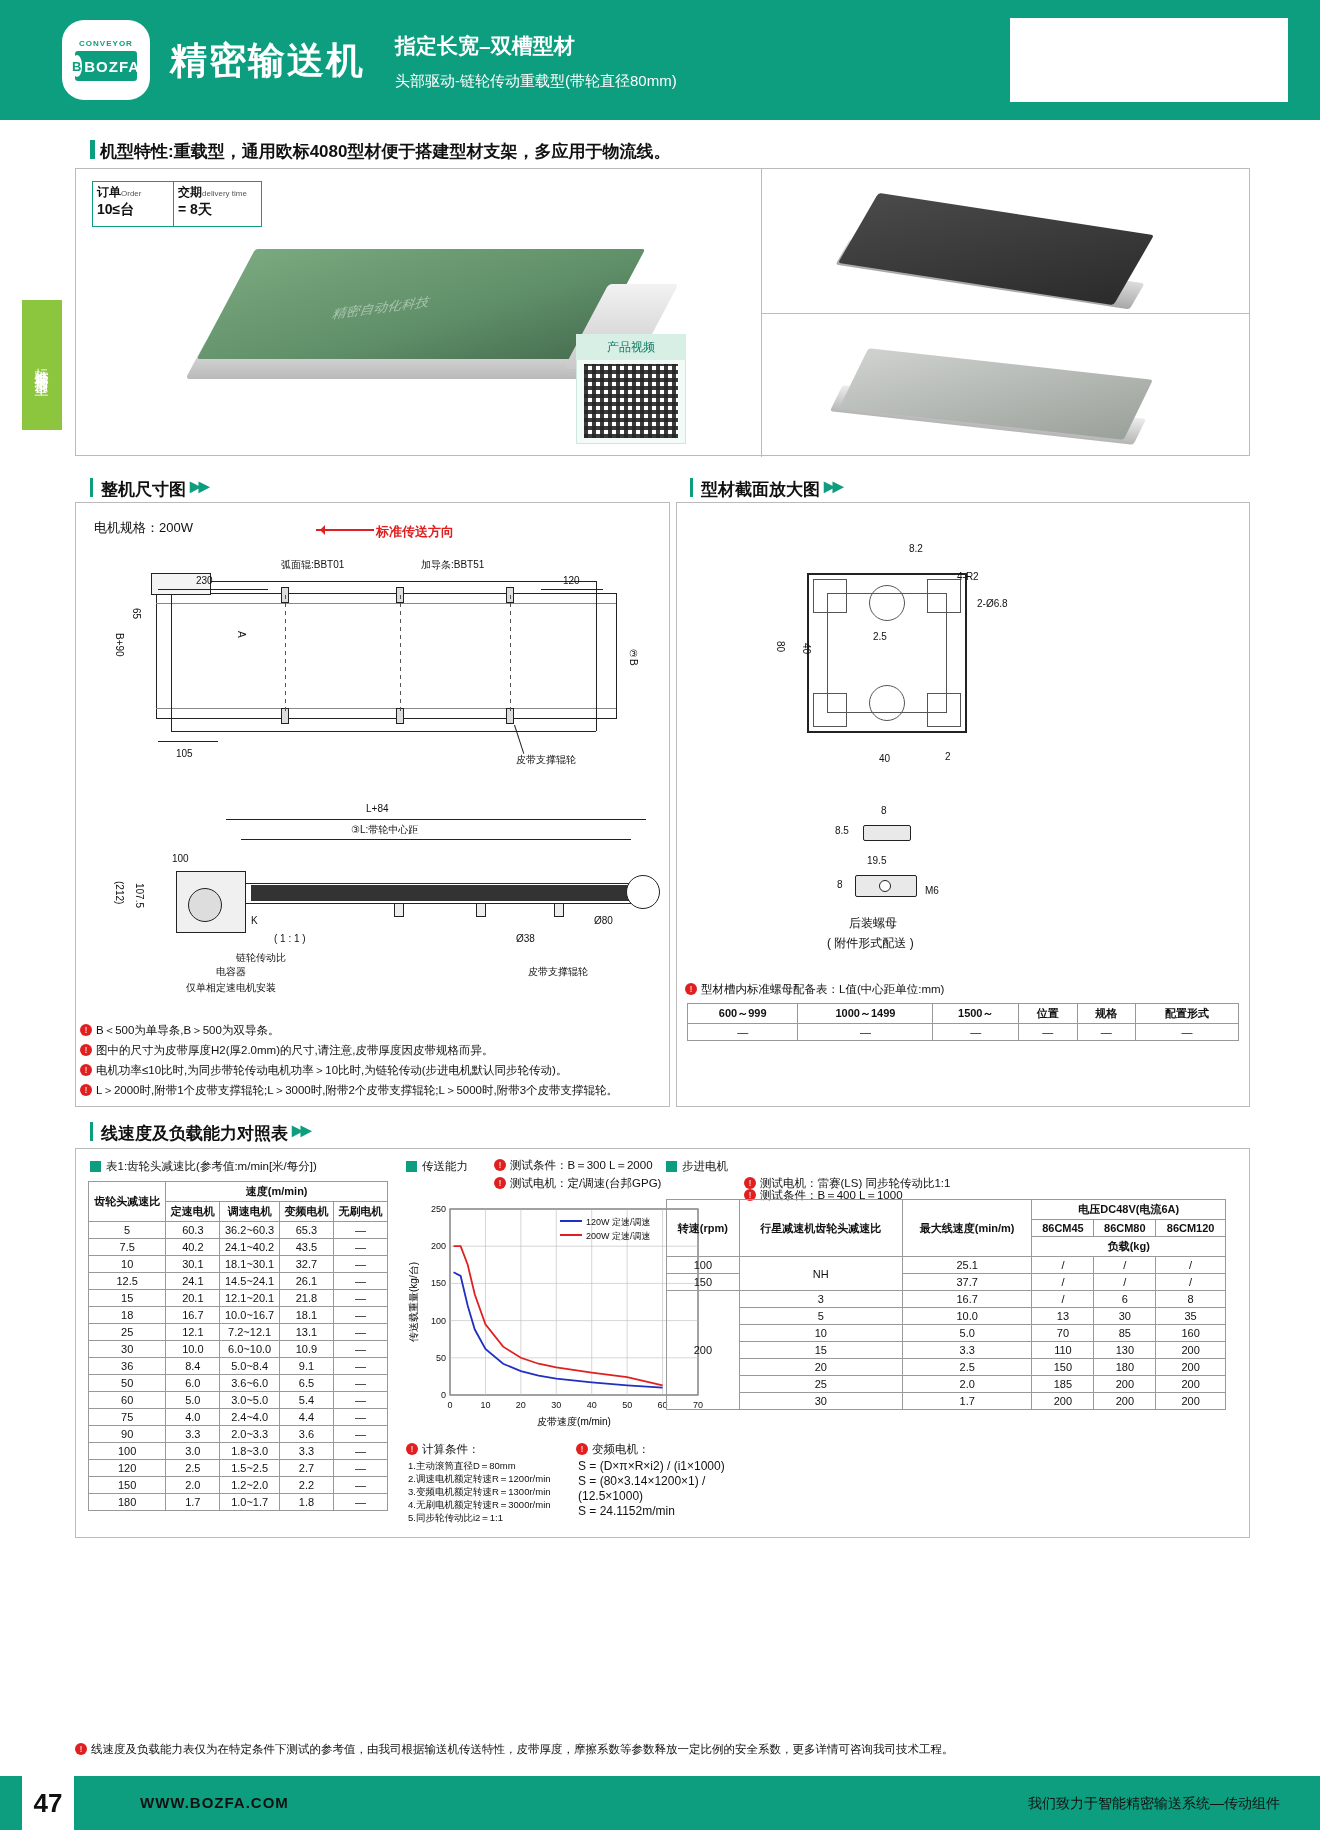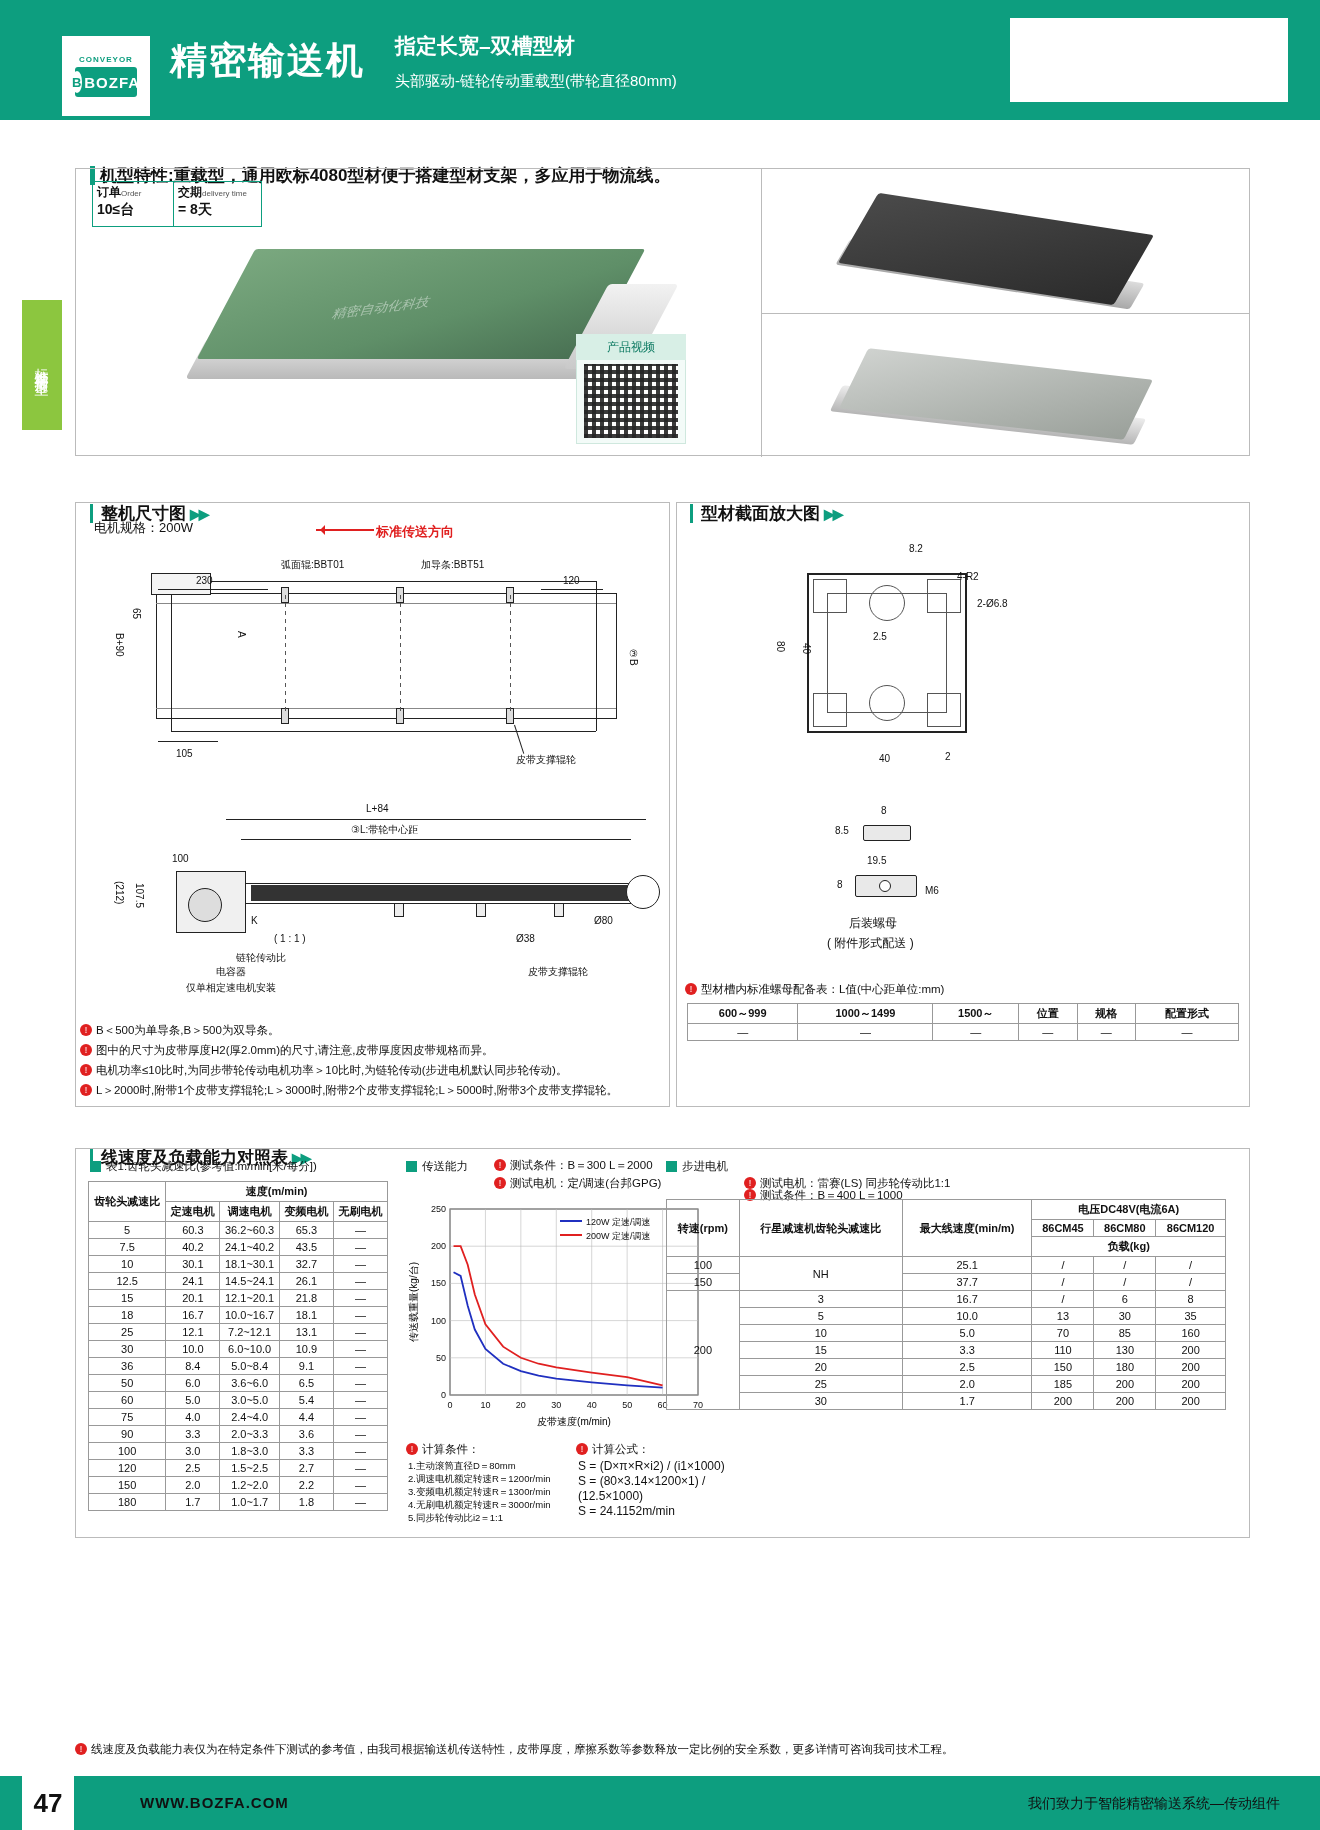--- a/index.html
+++ b/index.html
@@ -8,35 +8,35 @@
     width:1320px; height:1830px;
     font-family:"Liberation Sans", sans-serif;
     background:#ffffff;
     position:relative;
     color:#111;
   }
   .page { position:relative; width:1320px; height:1830px; overflow:hidden; }
 
   
   .header { position:absolute; left:0; top:0; width:1320px; height:120px; background:#0d9e7f; }
-  .hdr-logo-box { position:absolute; left:62px; top:36px; width:88px; height:80px; background:#fff; display:flex; flex-direction:column; align-items:center; justify-content:center; }
+  .hdr-logo-box { position:absolute; left:62px; top:20px; width:88px; height:80px; background:#fff; display:flex; flex-direction:column; align-items:center; justify-content:center;border-radius:22px; }
   .hdr-logo-word { font-size:8px; letter-spacing:1px; color:#0d9e7f; font-weight:bold; }
   .hdr-logo-mark { width:62px; height:30px; background:#0d9e7f; border-radius:3px; display:flex; align-items:center; justify-content:center; color:#fff; font-weight:bold; font-size:15px; letter-spacing:1px; margin-top:3px;}
   .hdr-logo-circle { width:22px;height:22px;border-radius:50%;background:#fff;color:#0d9e7f;display:flex;align-items:center;justify-content:center;font-size:13px;font-weight:bold;margin-right:2px;}
   .hdr-title { position:absolute; left:170px; top:36px; color:#fff; font-size:37px; font-weight:bold; letter-spacing:2px; }
   .hdr-sub1 { position:absolute; left:395px; top:32px; color:#fff; font-size:21px; font-weight:bold; }
   .hdr-sub2 { position:absolute; left:395px; top:72px; color:#fff; font-size:15px; }
   .hdr-white { position:absolute; left:1010px; top:18px; width:278px; height:84px; background:#fff; }
 
   
   .side-tab { position:absolute; left:22px; top:300px; width:40px; height:130px; background:#8cc63f; color:#fff;
      writing-mode:vertical-rl; text-orientation:upright; font-size:14px; display:flex; align-items:center; justify-content:center; letter-spacing:2px; }
 
   
-  .sec-title { display:flex; align-items:center; font-size:17px; font-weight:bold; color:#111;margin-top:24px; }
+  .sec-title { display:flex; align-items:flex-start; font-size:17px; font-weight:bold; color:#111; }
   .sec-bar { display:inline-block; width:5px; height:19px; background:#0d9e7f; margin-right:5px; }
   .sec-bar2 { display:inline-block; width:3px; height:19px; background:#0d9e7f; margin-right:8px; }
   .arrow-green { color:#0d9e7f; font-size:14px; margin-left:4px; letter-spacing:-2px;}
 
   
   .feature-title { position:absolute; left:90px; top:140px; }
   .photo-box { position:absolute; left:75px; top:168px; width:1175px; height:288px; border:1px solid #bbb; }
   .photo-divider { position:absolute; left:685px; top:0; width:1px; height:288px; background:#bbb; }
   .photo-div2 { position:absolute; left:685px; top:144px; width:489px; height:1px; background:#bbb; }
 
@@ -528,21 +528,21 @@
       <span class="wicon">!</span><span>计算条件：</span>
     </div>
     <div style="position:absolute;left:332px;top:310px;width:160px;font-size:9.5px;line-height:13px;">
       <div>1.主动滚筒直径D＝80mm</div>
       <div>2.调速电机额定转速R＝1200r/min</div>
       <div>3.变频电机额定转速R＝1300r/min</div>
       <div>4.无刷电机额定转速R＝3000r/min</div>
       <div>5.同步轮传动比i2＝1:1</div>
     </div>
     <div class="warn" style="left:500px;top:292px;width:150px;">
-      <span class="wicon">!</span><span>计算公式：</span>
+      <span class="wicon">!</span><span>变频电机：</span>
     </div>
     <div style="position:absolute;left:502px;top:310px;width:160px;font-size:12px;line-height:15px;">
       <div>S = (D×π×R×i2) / (i1×1000)</div>
       <div>S = (80×3.14×1200×1) / (12.5×1000)</div>
       <div>S = 24.1152m/min</div>
     </div>
 
     <div class="mini-label" style="position:absolute;left:590px;top:10px;">
       <span class="mini-sq"></span>
       <span>步进电机</span>

